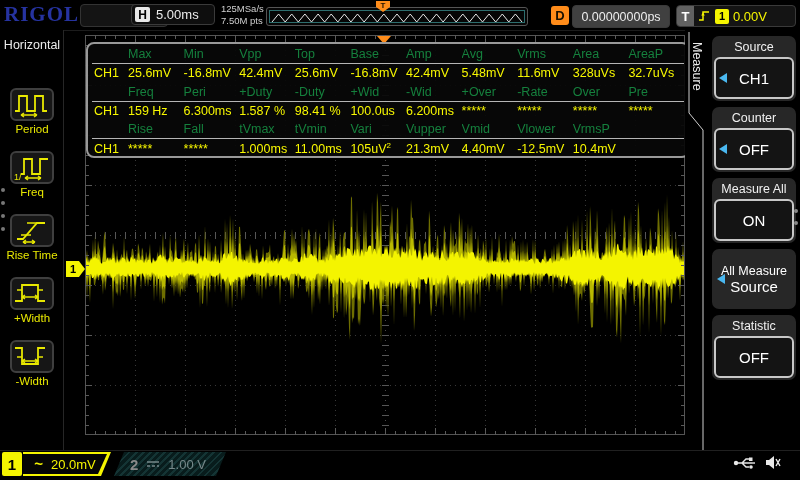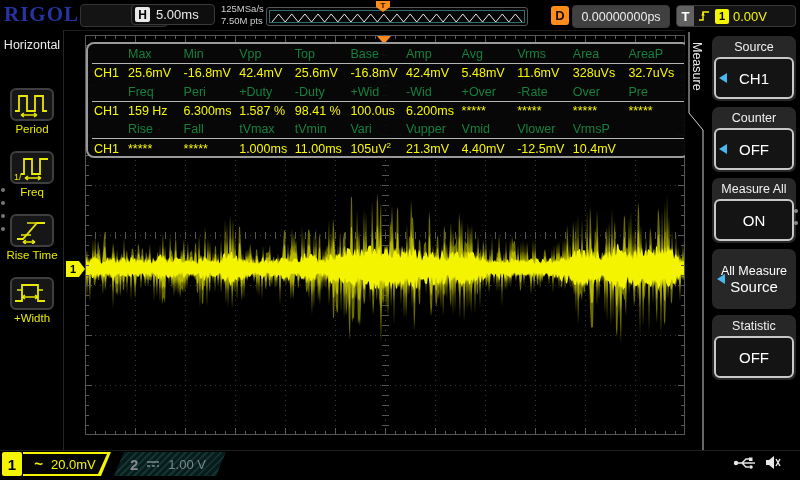--- a/index.html
+++ b/index.html
@@ -181,20 +181,30 @@
         </div>
         <div class="lm-item">
           <div class="lm-iconbox">
             <svg width="38" height="27" viewBox="0 0 38 27">
               <path d="M2,21 h7 V5 h16 V21 h7" stroke="#e8e800" stroke-width="1.8" fill="none"></path>
               <path d="M9,10 h-5 M25,10 h5" stroke="#e8e800" stroke-width="1.5" fill="none"></path>
               <path d="M9,17 H25 M9,17 l3,-2 M9,17 l3,2 M25,17 l-3,-2 M25,17 l-3,2" stroke="#e8e800" stroke-width="1.5" fill="none"></path>
             </svg>
           </div>
           <div class="lm-label">+Width</div>
+        </div>
+        <div class="lm-item">
+          <div class="lm-iconbox">
+            <svg width="38" height="27" viewBox="0 0 38 27">
+              <path d="M2,5 h7 V21 h16 V5 h7" stroke="#e8e800" stroke-width="1.8" fill="none"></path>
+              <path d="M9,14 h-5 M25,14 h5" stroke="#e8e800" stroke-width="1.5" fill="none"></path>
+              <path d="M9,18 H25 M9,18 l3,-2 M9,18 l3,2 M25,18 l-3,-2 M25,18 l-3,2" stroke="#e8e800" stroke-width="1.5" fill="none"></path>
+            </svg>
+          </div>
+          <div class="lm-label">-Width</div>
         </div>
       </div>
   </div>
   <div class="abs leftsep"></div>
   <div class="abs pagedots-left">
       <i></i>
       <i></i>
       <i></i>
       <i></i>
     </div>

